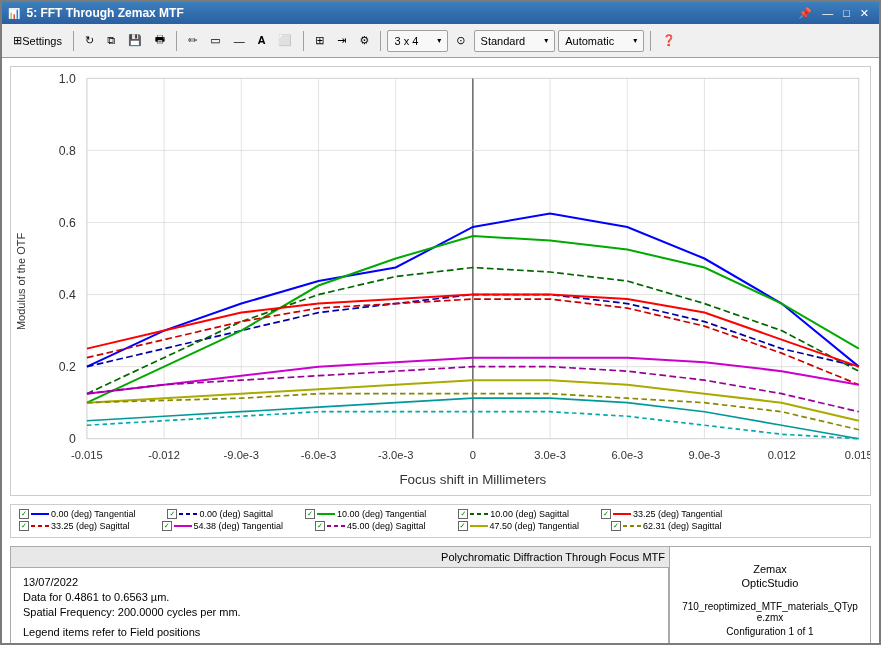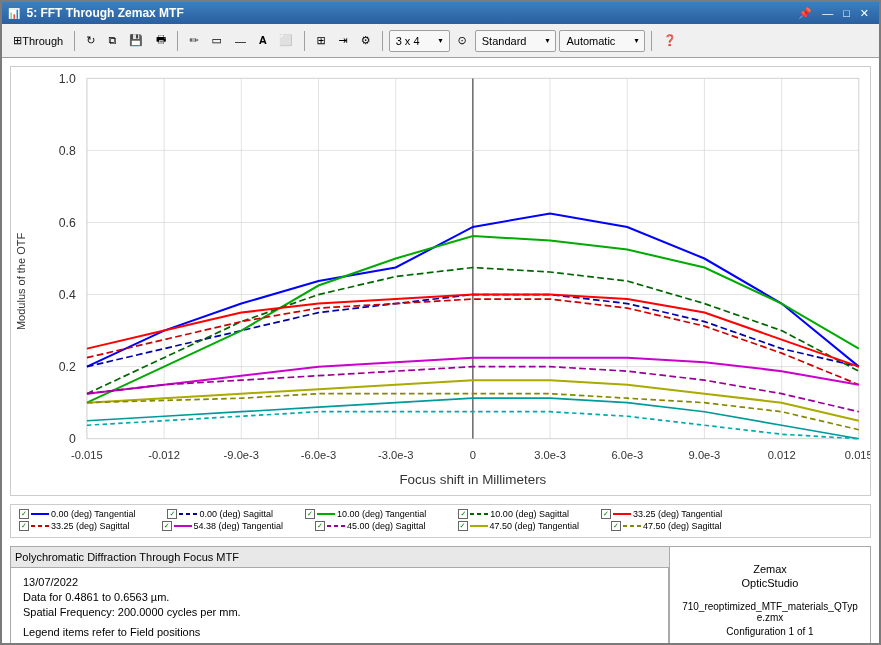--- a/index.html
+++ b/index.html
@@ -29,21 +29,21 @@
     .chart-svg-area { flex: 1; position: relative; }
 
     .legend-area { background: white; border: 1px solid #ccc; margin: 4px 8px; padding: 4px 8px; font-size: 9px; }
     .legend-row { display: flex; flex-wrap: wrap; gap: 12px; margin-bottom: 2px; }
     .legend-item { display: flex; align-items: center; gap: 2px; white-space: nowrap; }
     .legend-line { width: 18px; height: 2px; display: inline-block; }
 
     .info-panel { border: 1px solid #aaa; margin: 4px 8px; display: flex; flex-shrink: 0; }
     .info-left { flex: 1; padding: 8px 12px; font-size: 11px; border-right: 1px solid #aaa; }
     .info-right { width: 200px; padding: 8px 12px; font-size: 11px; text-align: center; }
-    .info-title { text-align: left; background: #e8e8e8; border-bottom: 1px solid #aaa; padding: 4px; font-size: 11px; font-weight: normal; }
+    .info-title { text-align: right; background: #e8e8e8; border-bottom: 1px solid #aaa; padding: 4px; font-size: 11px; font-weight: normal; }
 
     svg { width: 100%; height: 100%; }
 
     .checkbox-legend { width: 10px; height: 10px; border: 1px solid #666; display: inline-flex; align-items: center; justify-content: center; font-size: 7px; color: green; }
   </style>
 </head>
 <body>
 
 <div class="window">
 
@@ -56,21 +56,21 @@
       <button class="title-btn">📌</button>
       <button class="title-btn">—</button>
       <button class="title-btn">□</button>
       <button class="title-btn">✕</button>
     </div>
   </div>
 
   <div class="toolbar">
     <button class="toolbar-btn">
       <span>⊞</span>
-      <span>Through</span>
+      <span>Settings</span>
     </button>
     <div class="toolbar-separator"></div>
     <button class="toolbar-btn">
         <span>↻</span>
       </button>
     <button class="toolbar-btn">
         <span>⧉</span>
       </button>
     <button class="toolbar-btn">
         <span>💾</span>
@@ -259,21 +259,21 @@
         <span style="margin: 0 4px;">  </span>
         <div class="legend-item">
           <span class="checkbox-legend">✓</span>
           <span class="legend-line" style="background:#aaaa00; height:2px;"></span>
           <span>47.50 (deg) Tangential</span>
         </div>
         <span style="margin: 0 4px;">  </span>
         <div class="legend-item">
           <span class="checkbox-legend">✓</span>
           <span class="legend-line" style="background:repeating-linear-gradient(to right,#888800 0,#888800 4px,transparent 4px,transparent 7px); height:2px;"></span>
-          <span>47.50 (deg) Sagittal</span>
+          <span>62.31 (deg) Sagittal</span>
         </div>
       </div>
     </div>
 
     <div class="info-panel">
       <div style="flex:1; display:flex; flex-direction:column; border-right:1px solid #aaa;">
         <div class="info-title">Polychromatic Diffraction Through Focus MTF</div>
         <div class="info-left">
           <div>13/07/2022</div>
           <div style="margin-top:3px;">Data for 0.4861 to 0.6563 µm.</div>

